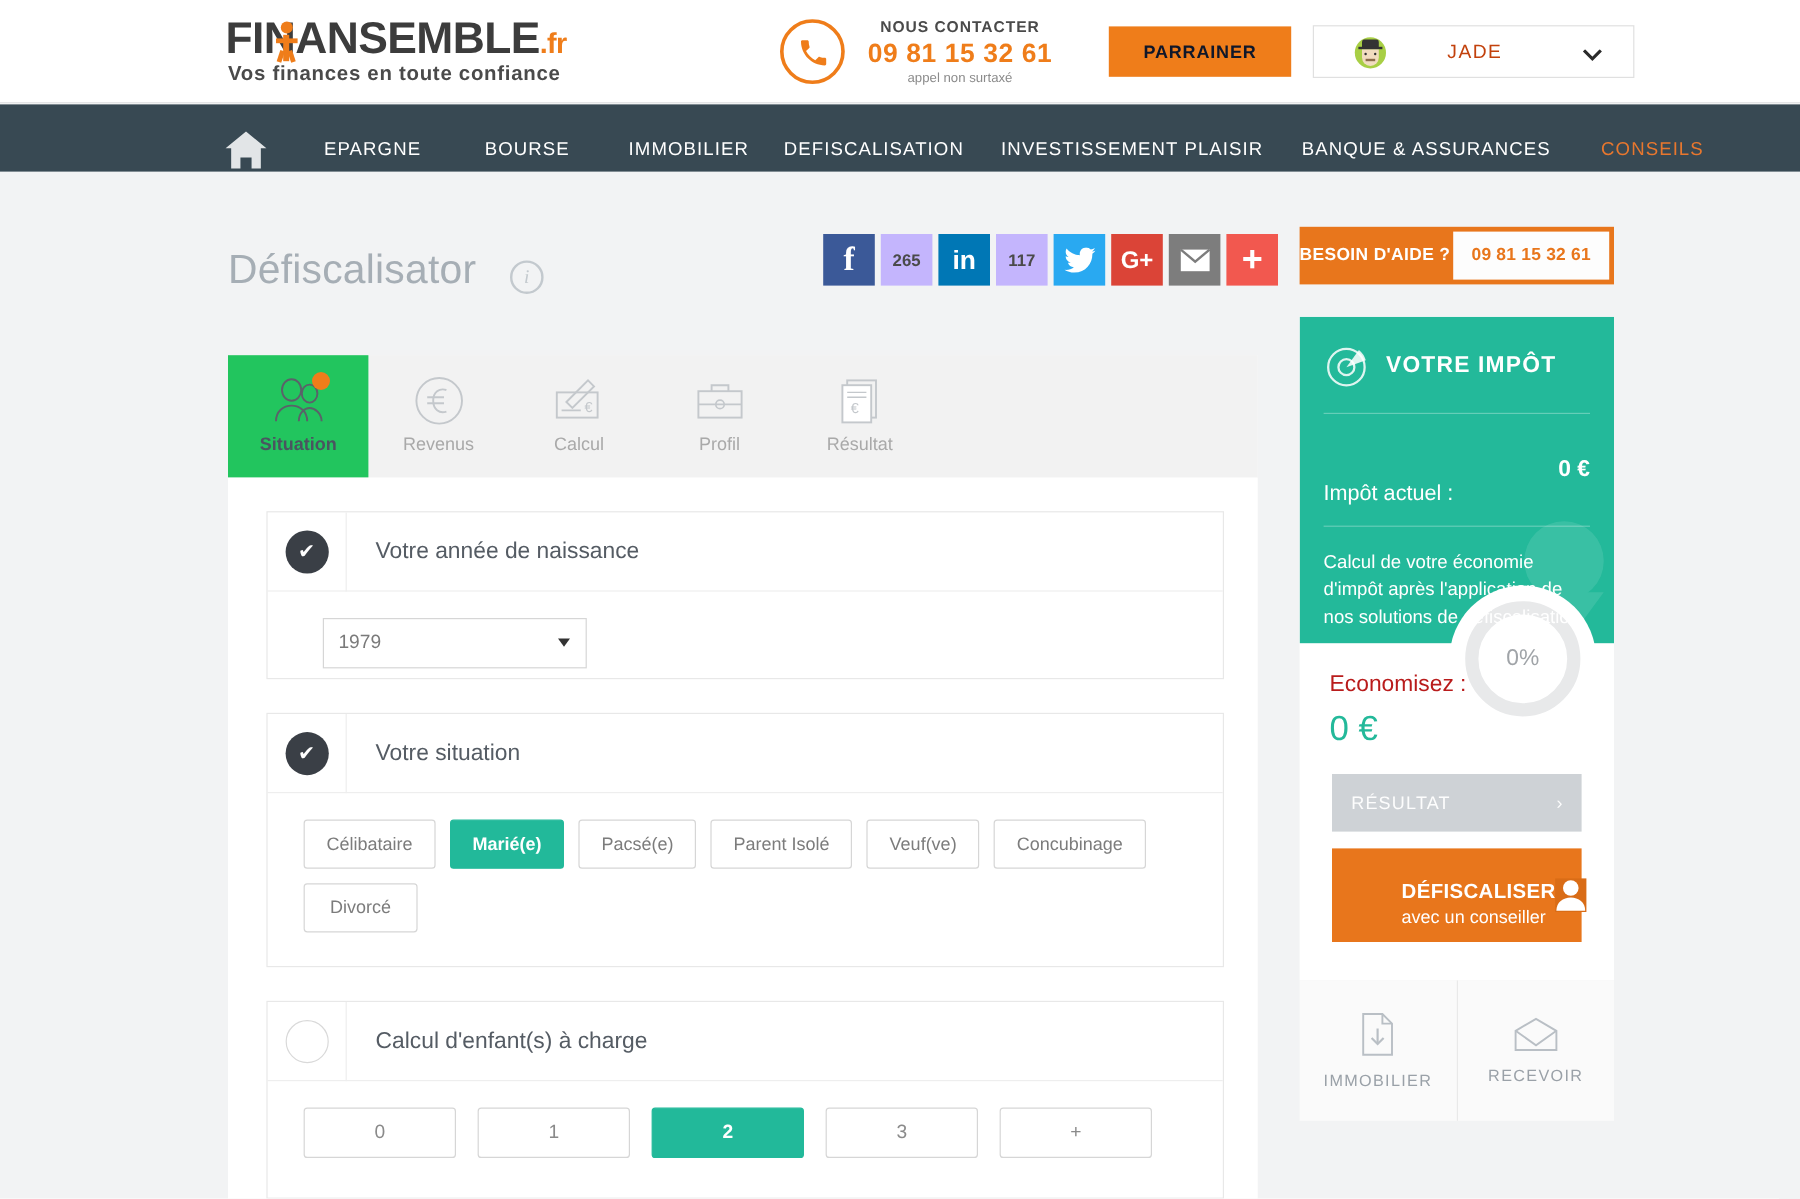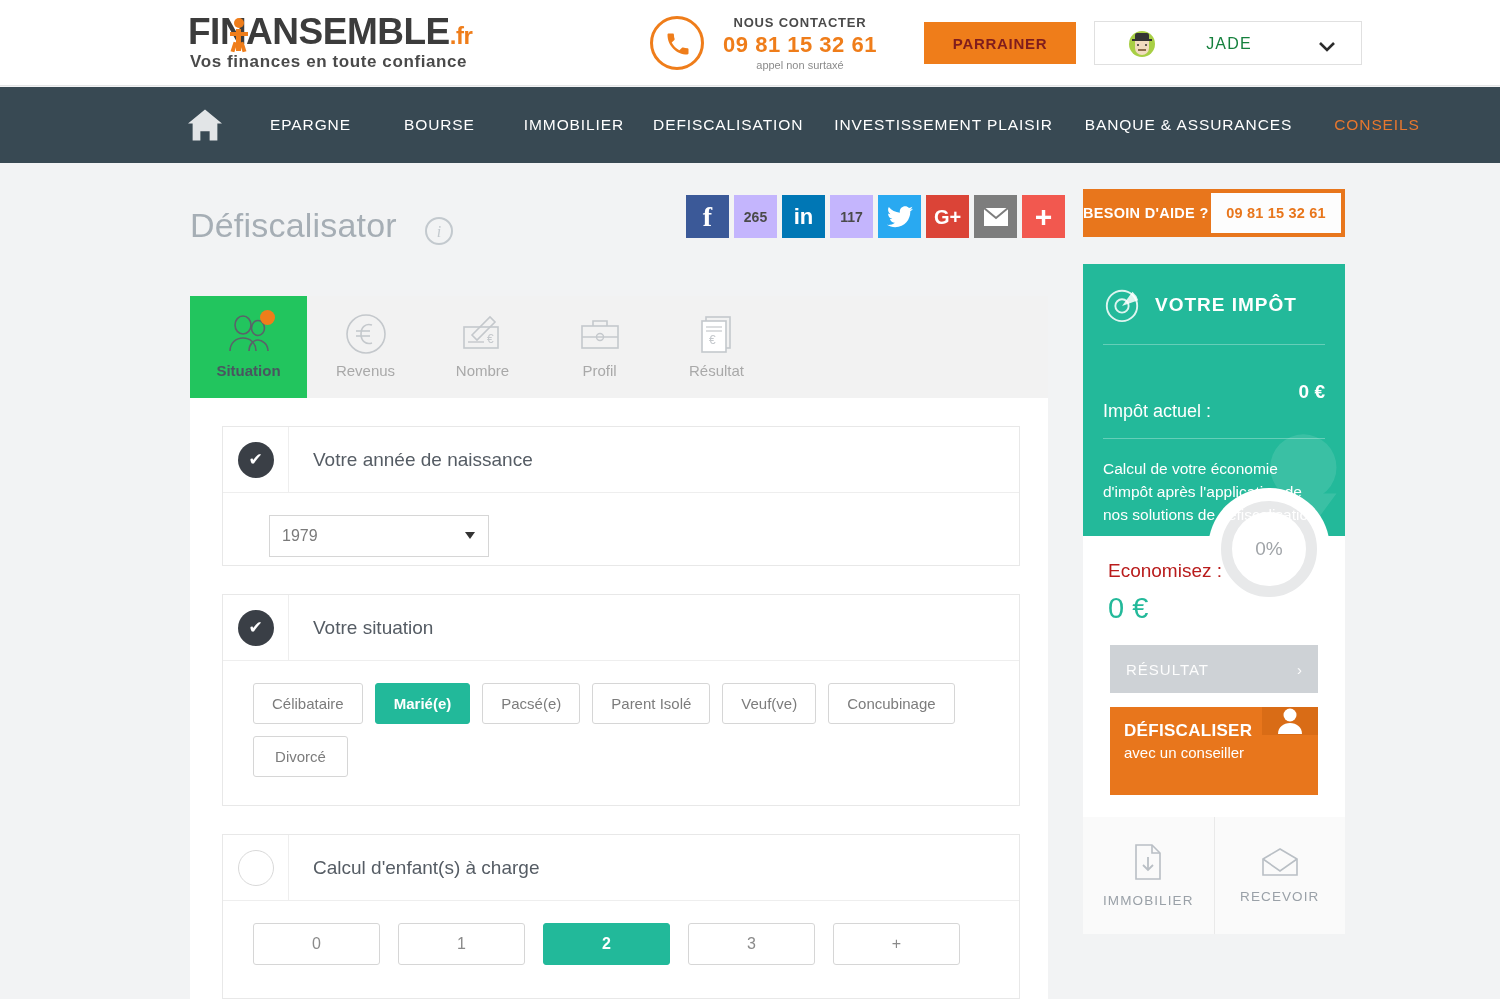--- a/index.html
+++ b/index.html
@@ -68,48 +68,48 @@
   .contact-title {
     font-size: 13px; font-weight: bold; color: #4a4a4a; letter-spacing: 0.8px; line-height: 18px;
   }
   .contact-number {
     font-size: 22px; font-weight: bold; color: #ef7d1a; letter-spacing: 0.5px; line-height: 26px;
   }
   .contact-note { font-size: 11px; color: #8b8b8b; line-height: 14px; }
 
   .btn-parrainer {
     position: absolute; left: 924px; top: 22px; width: 152px; height: 42px;
-    background: #ef7d1a; color: #7f1d1d; border: none;
+    background: #ef7d1a; color: #0f172a; border: none;
     font-size: 15px; font-weight: bold; letter-spacing: 0.7px;
     font-family: "Liberation Sans", sans-serif; cursor: pointer;
   }
   .user-box {
     position: absolute; left: 1094px; top: 21px; width: 268px; height: 44px;
     background: #fff; border: 1px solid #e0e0e0;
   }
   .avatar {
     position: absolute; left: 34px; top: 9px; width: 26px; height: 26px; border-radius: 50%;
     background: #a8cf45; overflow: hidden;
   }
   .avatar .hat { position: absolute; left: 6px; top: 2px; width: 14px; height: 7px; background: #333; border-radius: 2px 2px 0 0; }
   .avatar .hat-brim { position: absolute; left: 3px; top: 8px; width: 20px; height: 2px; background: #333; }
   .avatar .face { position: absolute; left: 6px; top: 10px; width: 14px; height: 14px; background: #f1dcc0; border-radius: 0 0 7px 7px; }
   .avatar .eye-l { position: absolute; left: 8px; top: 13px; width: 2px; height: 2px; background: #333; border-radius: 50%; }
   .avatar .eye-r { position: absolute; left: 16px; top: 13px; width: 2px; height: 2px; background: #333; border-radius: 50%; }
   .avatar .mouth { position: absolute; left: 9px; top: 18px; width: 8px; height: 2px; background: #8a6b4a; }
   .user-name {
     position: absolute; left: 0; top: 0; width: 268px; height: 44px;
     line-height: 44px; text-align: center;
-    font-size: 16px; color: #15803d; letter-spacing: 1.2px;
+    font-size: 16px; color: #c2410c; letter-spacing: 1.2px;
   }
   .user-caret { position: absolute; right: 26px; top: 16px; }
 
   
   .navbar {
-    position: absolute; left: 0; top: 87px; width: 1500px; height: 76px;
+    position: absolute; left: 0; top: 87px; width: 1500px; height: 56px;
     background: #384953;
   }
   .nav-inner {
     position: absolute; left: 186px; top: 0; height: 76px;
     display: flex; align-items: center;
   }
   .nav-home { margin-right: 46px; display: flex; align-items: center; cursor: pointer; }
   .nav-item {
     color: #ffffff; font-size: 15.5px; letter-spacing: 0.9px;
     padding: 0 0; margin-right: 31px; white-space: nowrap; cursor: pointer;
@@ -284,22 +284,22 @@
   .btn-resultat {
     position: absolute; left: 1110px; top: 645px; width: 208px; height: 48px;
     background: #ced2d6; border: none; cursor: pointer;
     display: flex; align-items: center; justify-content: space-between;
     padding: 0 16px; font-family: "Liberation Sans", sans-serif;
   }
   .btn-resultat .lbl { color: #fdfdfd; font-size: 15px; letter-spacing: 1px; }
   .btn-resultat .chev { color: #fdfdfd; font-size: 15px; }
 
   .btn-defis {
-    position: absolute; left: 1110px; top: 707px; width: 208px; height: 88px;
-    background: #e8761c; cursor: pointer; display: flex; align-items: flex-start;
+    position: absolute; left: 1110px; top: 707px; width: 208px; height: 78px;
+    background: #e8761c; cursor: pointer; display: flex; align-items: center; padding-left: 44px;
   }
   .btn-defis-text { flex: 1; padding: 14px 0 0 14px; }
   .btn-defis-line1 { color: #fff; font-size: 17px; font-weight: bold; letter-spacing: 0.3px; }
   .btn-defis-line2 { color: #fff; font-size: 15px; margin-top: 3px; }
   .btn-defis-icon {
     width: 56px; background: #d96c16; display: flex; align-items: center; justify-content: center;
   }
 
   .bottom-actions {
     position: absolute; left: 1083px; top: 817px; width: 262px; height: 117px;
@@ -444,21 +444,21 @@
 
       <div class="tab">
         <div class="tab-icon">
           <svg width="46" height="42" viewBox="0 0 46 42">
             <rect x="4" y="14" width="34" height="21" fill="none" stroke="#c4c8cc" stroke-width="1.6"></rect>
             <line x1="8" y1="29" x2="24" y2="29" stroke="#c4c8cc" stroke-width="1.4"></line>
             <text x="27" y="30" font-size="12" fill="#c4c8cc" font-family="Liberation Sans">€</text>
             <path d="M12 22L30 4l5 5-18 18z" fill="none" stroke="#c4c8cc" stroke-width="1.6"></path>
           </svg>
         </div>
-        <div class="tab-label">Nombre</div>
+        <div class="tab-label">Calcul</div>
       </div>
 
       <div class="tab">
         <div class="tab-icon">
           <svg width="44" height="40" viewBox="0 0 44 40">
             <rect x="4" y="12" width="36" height="22" fill="none" stroke="#c4c8cc" stroke-width="1.6"></rect>
             <path d="M15 12V7h14v5" fill="none" stroke="#c4c8cc" stroke-width="1.6"></path>
             <line x1="4" y1="23" x2="40" y2="23" stroke="#c4c8cc" stroke-width="1.4"></line>
             <circle cx="22" cy="23" r="3.5" fill="none" stroke="#c4c8cc" stroke-width="1.4"></circle>
           </svg>

